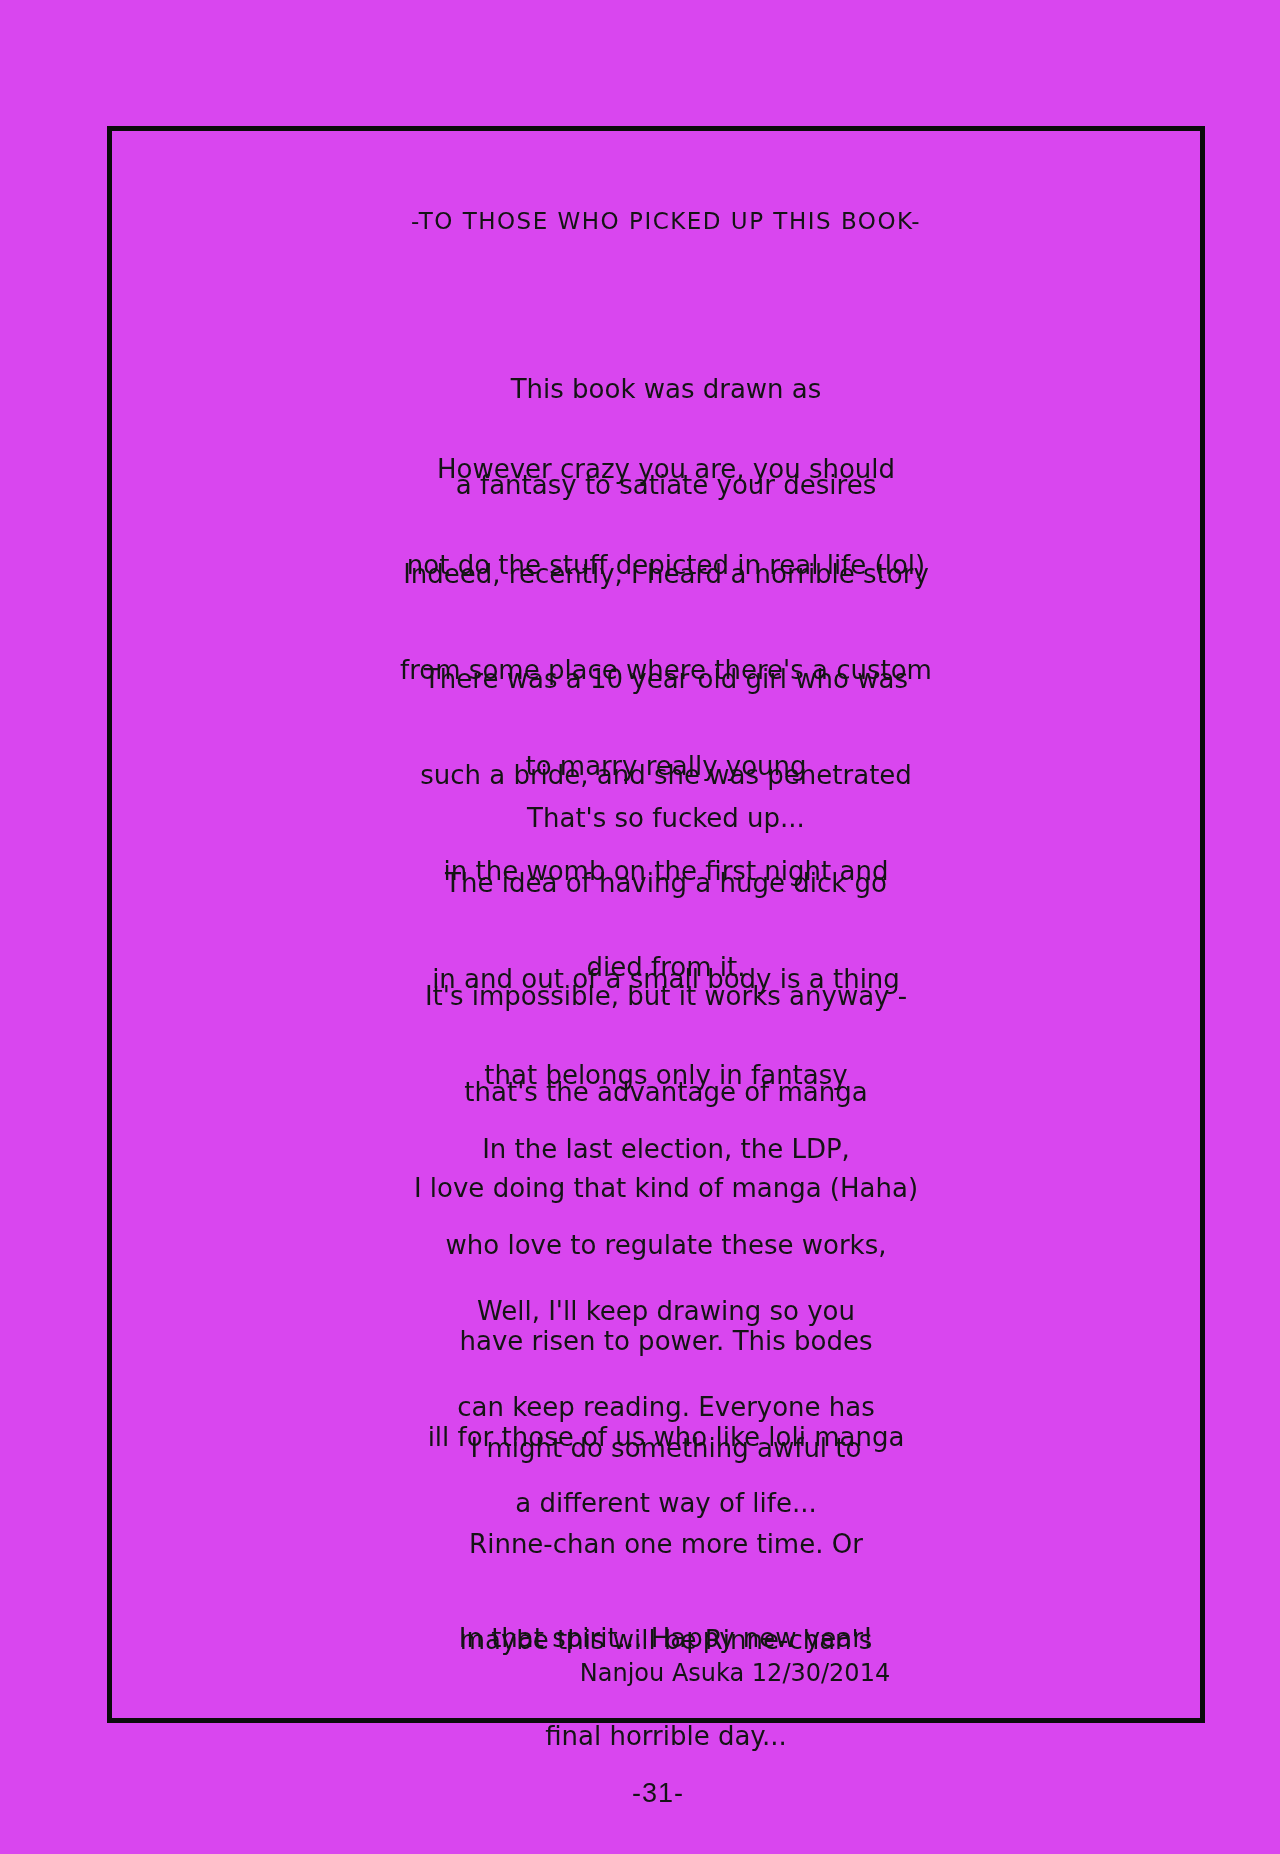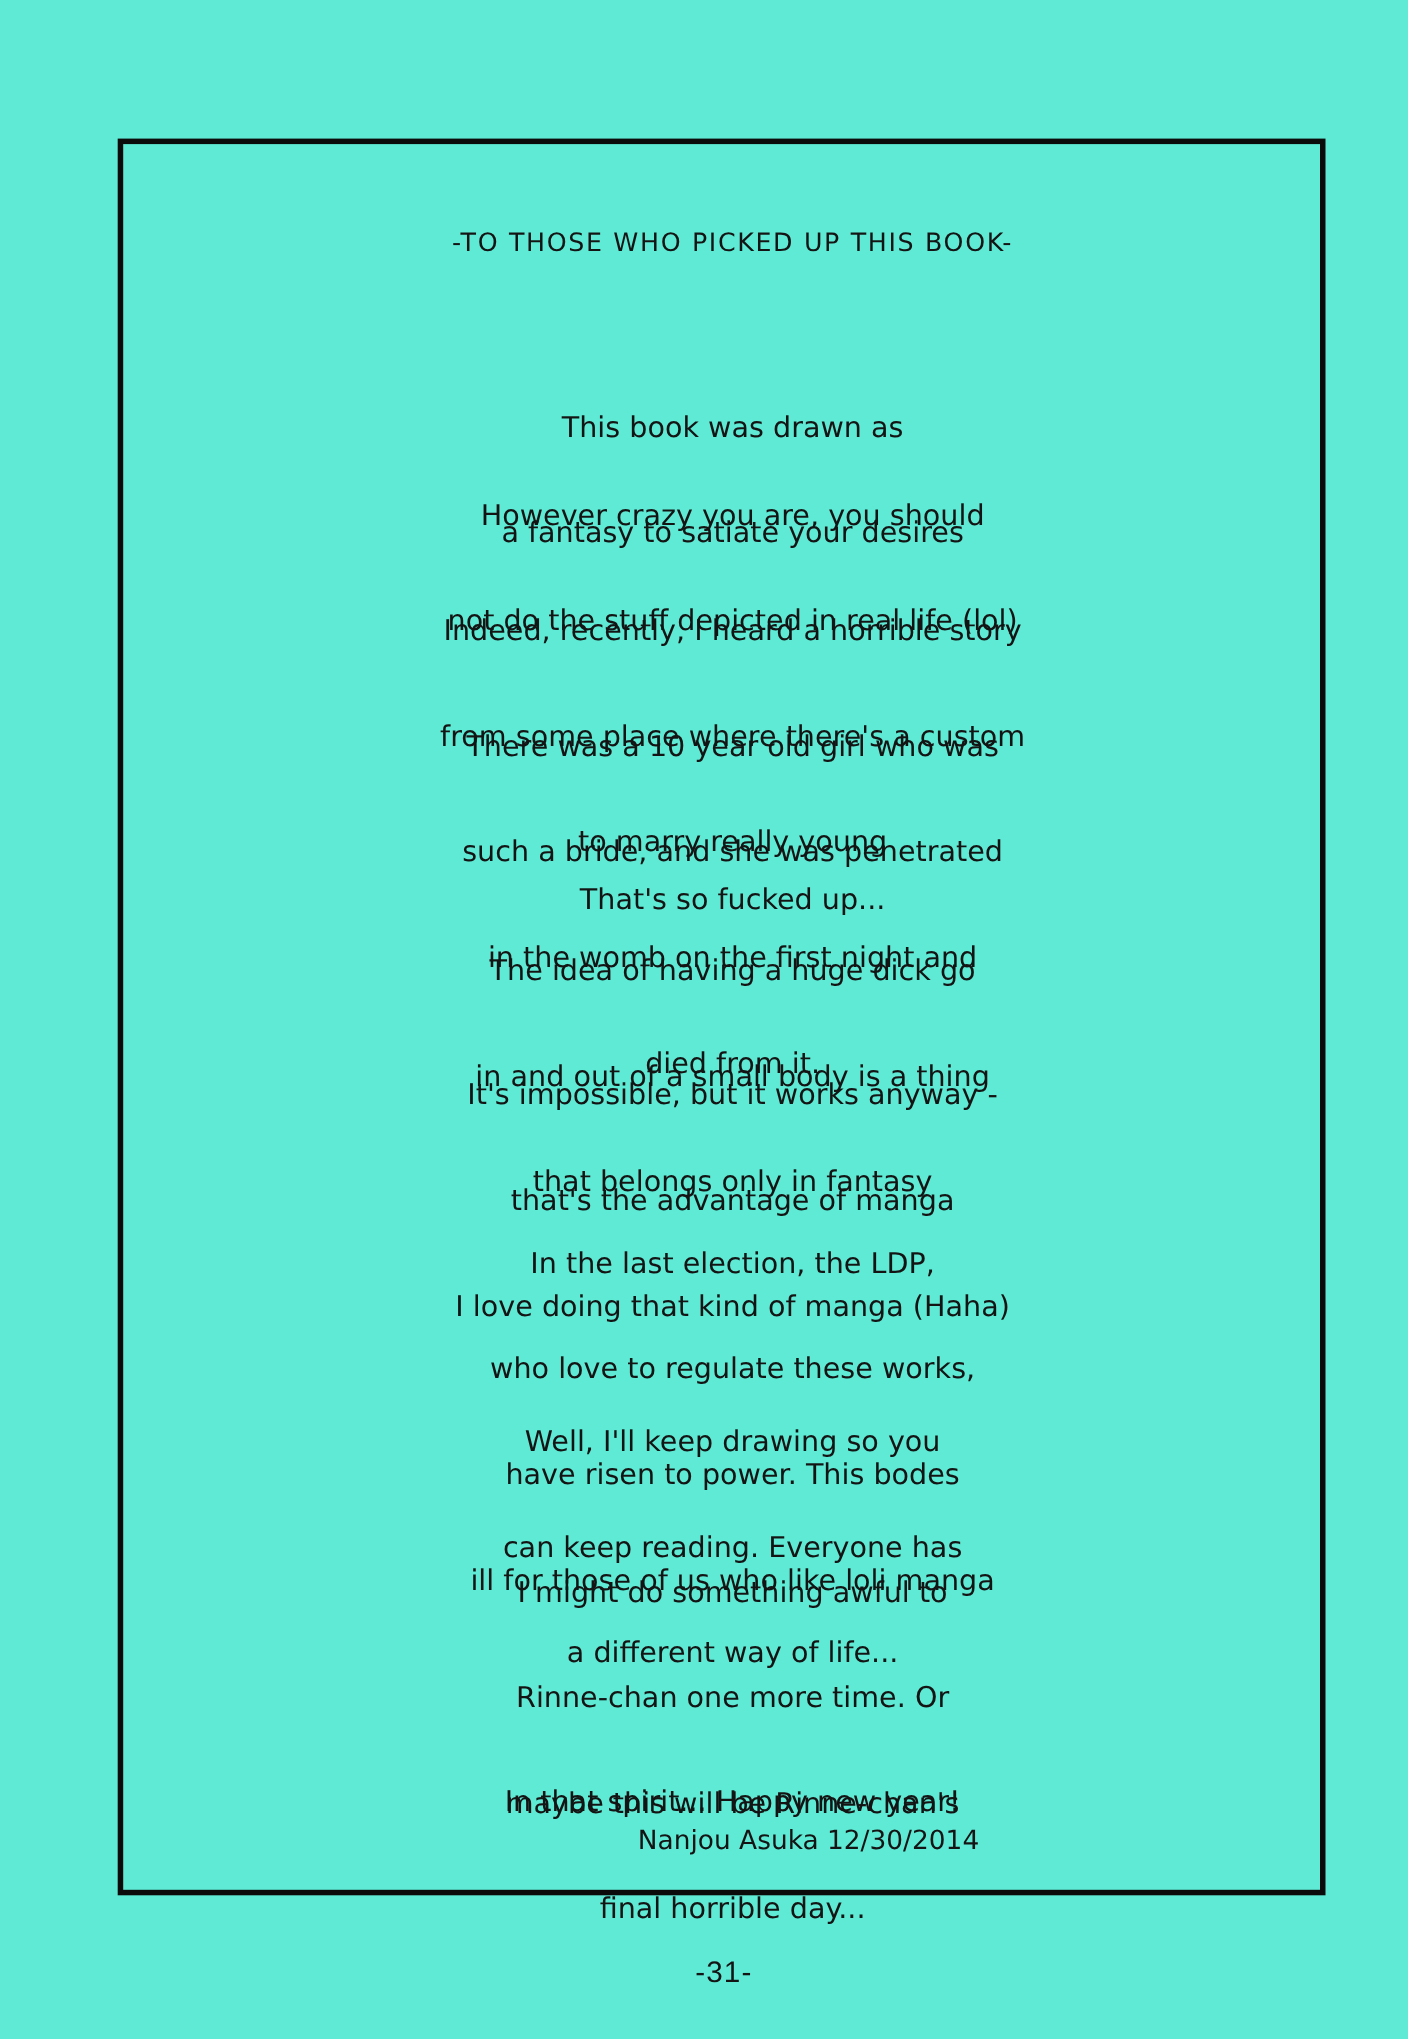--- a/index.html
+++ b/index.html
@@ -4,21 +4,21 @@
 <style>
   html, body {
     margin: 0;
     padding: 0;
     background: #ffffff;
   }
   .sheet {
     position: relative;
     width: 1280px;
     height: 1854px;
-    background: #5eead4;
+    background: #d946ef;
     overflow: hidden;
     color: #141414;
     font-family: "DejaVu Sans", sans-serif;
   }
   .frame {
     position: absolute;
     left: 107px;
     top: 126px;
     width: 1098px;
     height: 1597px;

